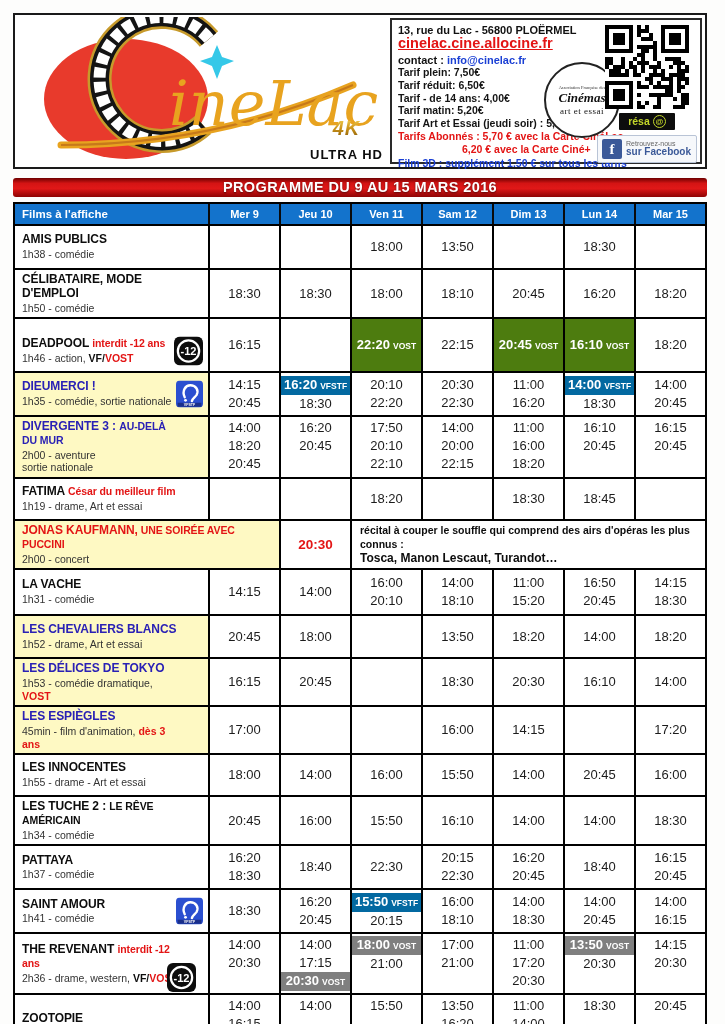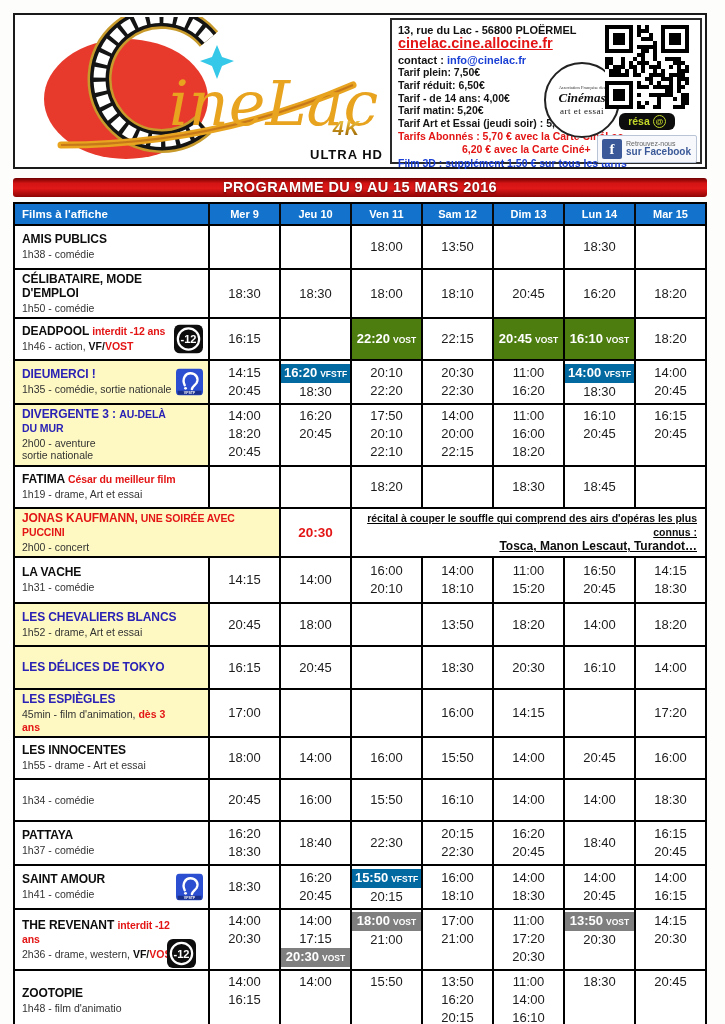--- a/index.html
+++ b/index.html
@@ -30,21 +30,21 @@
 
   .art-circle{position:absolute;left:152px;top:42px;width:72px;height:72px;border:2px solid #222;
               border-radius:50%;background:#fff;text-align:center;display:flex;flex-direction:column;
               justify-content:center;font-family:"Liberation Serif",serif;}
   .art-circle .t1{font-size:4.5px;color:#333;}
   .art-circle .t2{font-size:13px;font-weight:bold;color:#111;font-style:italic;}
   .art-circle .t3{font-size:9px;color:#111;letter-spacing:.5px;}
 
   .right-col{position:absolute;right:3px;top:3px;width:100px;text-align:center;}
   .qr{display:block;margin:2px auto 0;}
-  .resa-btn{display:inline-block;margin-top:4px;background:#0d0d0d;border-radius:6px;
+  .resa-btn{display:inline-block;margin-top:4px;background:#0d0d0d;border-radius:1px;
             padding:2px 9px;color:#c3d62a;font-weight:bold;font-size:10.5px;}
   .resa-btn .at{display:inline-block;border:1px solid #c3d62a;border-radius:50%;width:11px;height:11px;
             font-size:8px;line-height:11px;vertical-align:1px;margin-left:3px;}
   .fb-badge{margin-top:5px;border:1px solid #b9c4d6;background:#f6f8fb;border-radius:2px;
             display:flex;align-items:center;padding:3px 4px;text-align:left;}
   .fb-f{width:20px;height:20px;background:#3b5998;color:#fff;font-weight:bold;font-size:15px;
         font-family:"Liberation Serif",serif;text-align:center;line-height:20px;border-radius:2px;flex:0 0 20px;}
   .fb-txt{margin-left:4px;line-height:1.05;}
   .fb-txt .s1{font-size:7px;color:#666;}
   .fb-txt .s2{font-size:10px;font-weight:bold;color:#3b5998;}
@@ -79,21 +79,21 @@
   .row.top .dcell{justify-content:flex-start;}
   .time{font-size:13px;color:#1c1c1c;line-height:18px;white-space:nowrap;}
   .time .tag{font-size:8.5px;font-weight:bold;margin-left:3px;}
   .time.b-blue,.time.b-gray{width:100%;text-align:center;color:#fff;font-weight:bold;}
   .time.b-blue{background:#0369a1;}
   .time.b-gray{background:#7f7f7f;}
   .dcell.fillgray{background:#4d7c0f;}
   .dcell.fillgray .time{color:#fff;font-weight:bold;}
   .red-time{color:#e31515;font-weight:bold;font-size:13.5px;}
   .note{grid-column:span 5;border-left:2px solid #000;display:flex;flex-direction:column;
-        justify-content:center;text-align:right;padding:2px 8px;text-decoration:underline;}
+        justify-content:center;text-align:left;padding:2px 8px;}
   .note .n1{font-size:10.5px;font-weight:bold;color:#0d0d0d;line-height:1.3;}
   .note .n2{font-size:12px;font-weight:bold;color:#0d0d0d;}
   .span2{grid-column:span 2;}
   .icon-right{position:absolute;right:5px;top:50%;transform:translateY(-50%);}
   .icon-bottom{position:absolute;right:12px;bottom:1px;}
 </style>
 </head>
 <body>
 
 <div class="page">
@@ -351,21 +351,21 @@
           <div class="time">20:45</div>
         </div>
         <div class="dcell">
           <div class="time">16:20</div>
         </div>
         <div class="dcell">
           <div class="time">18:20</div>
         </div>
       </div>
       <div class="row">
-        <div class="fcell" style="min-height: 40px;">
+        <div class="fcell" style="min-height: 40px; margin-top: 12px;">
           <div class="title"><span class="t-k">DEADPOOL </span><span class="t-rs">interdit -12 ans</span></div>
           <div class="sub"><span class="s-p">1h46 - action, </span><span class="s-b">VF</span><span class="s-b">/</span><span class="s-r">VOST</span></div>
           <svg width="29" height="29" viewBox="0 0 34 34" class="icon-right">
       <rect x="0" y="0" width="34" height="34" rx="7" fill="#0d0d0d"></rect>
       <circle cx="17" cy="17" r="12.5" fill="none" stroke="#fff" stroke-width="2.6"></circle>
       <text x="17" y="22" text-anchor="middle" font-family="Liberation Sans, sans-serif" font-weight="bold" font-size="13" fill="#fff">-12</text>
     </svg>
         </div>
         <div class="dcell">
           <div class="time">16:15</div>
@@ -551,20 +551,21 @@
         <div class="dcell">
           <div class="time">14:00</div>
         </div>
         <div class="dcell">
           <div class="time">18:20</div>
         </div>
       </div>
       <div class="row">
         <div class="fcell lb" style="min-height: 41px;">
           <div class="title"><span class="t-b">LES DÉLICES DE TOKYO</span></div>
+          <div class="sub"><span class="s-p">1h53 - comédie dramatique, </span><span class="s-r">VOST</span></div>
         </div>
         <div class="dcell">
           <div class="time">16:15</div>
         </div>
         <div class="dcell">
           <div class="time">20:45</div>
         </div>
         <div class="dcell"></div>
         <div class="dcell">
           <div class="time">18:30</div>
@@ -622,20 +623,21 @@
         </div>
         <div class="dcell">
           <div class="time">20:45</div>
         </div>
         <div class="dcell">
           <div class="time">16:00</div>
         </div>
       </div>
       <div class="row">
         <div class="fcell" style="min-height: 40px;">
+          <div class="title"><span class="t-k">LES TUCHE 2 : </span><span class="t-ks">LE RÊVE AMÉRICAIN</span></div>
           <div class="sub"><span class="s-p">1h34 - comédie</span></div>
         </div>
         <div class="dcell">
           <div class="time">20:45</div>
         </div>
         <div class="dcell">
           <div class="time">16:00</div>
         </div>
         <div class="dcell">
           <div class="time">15:50</div>

